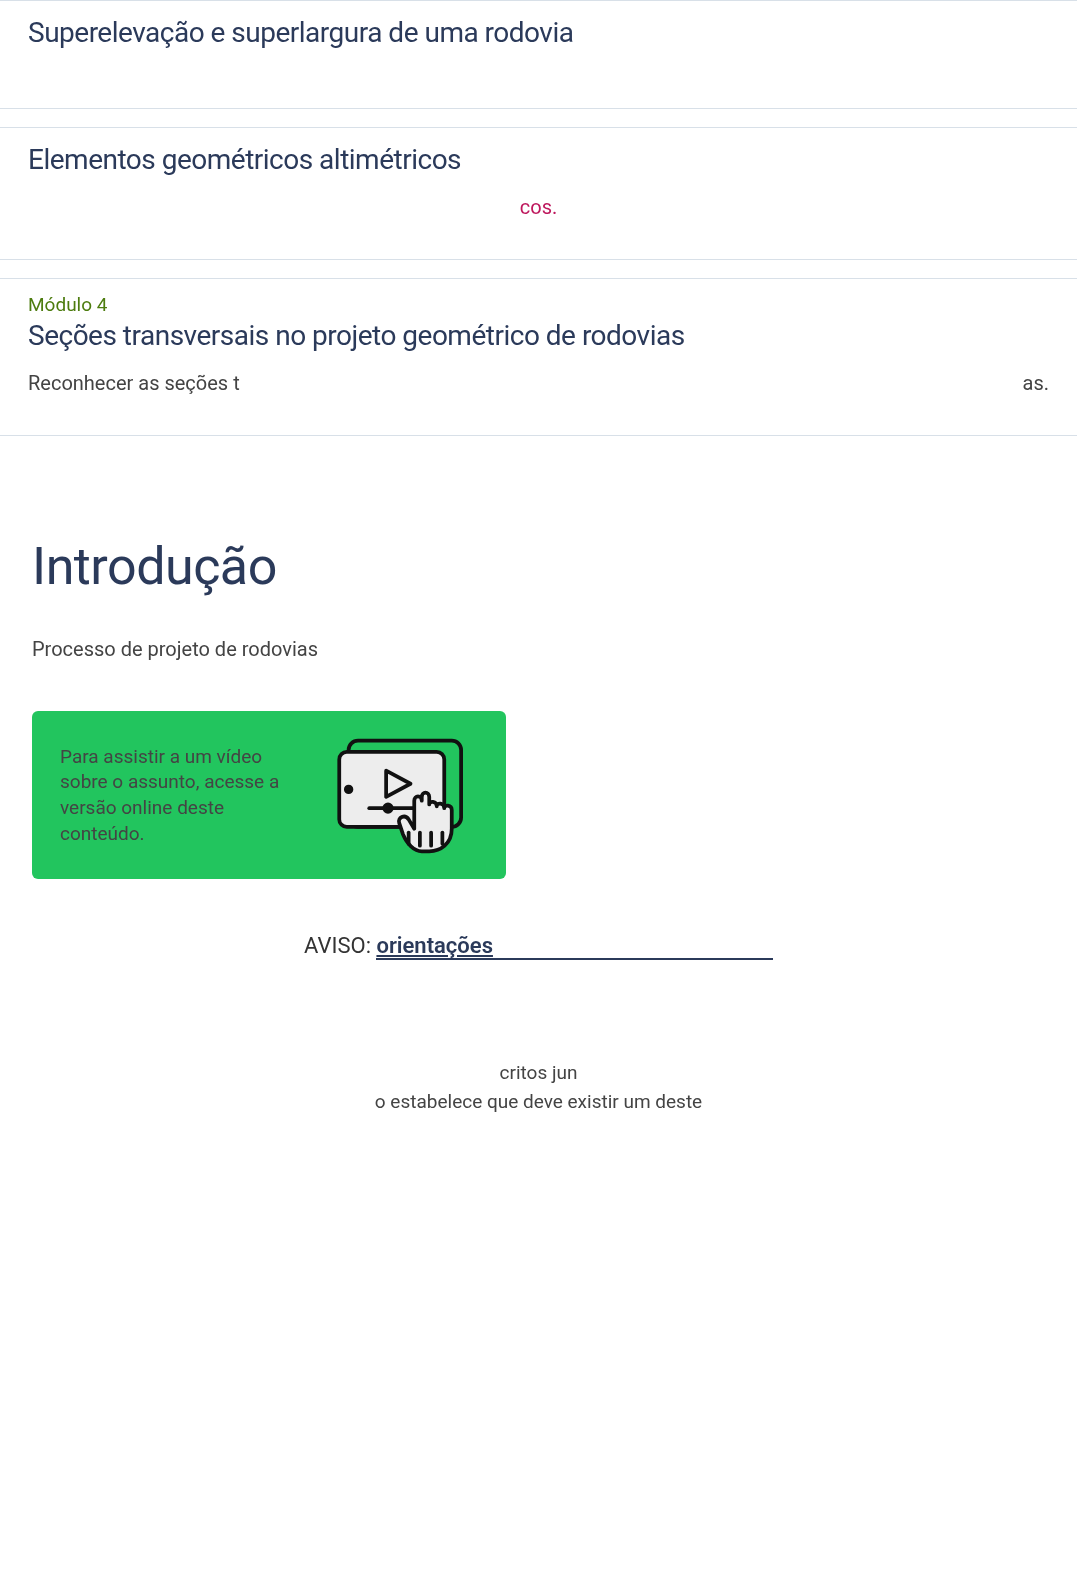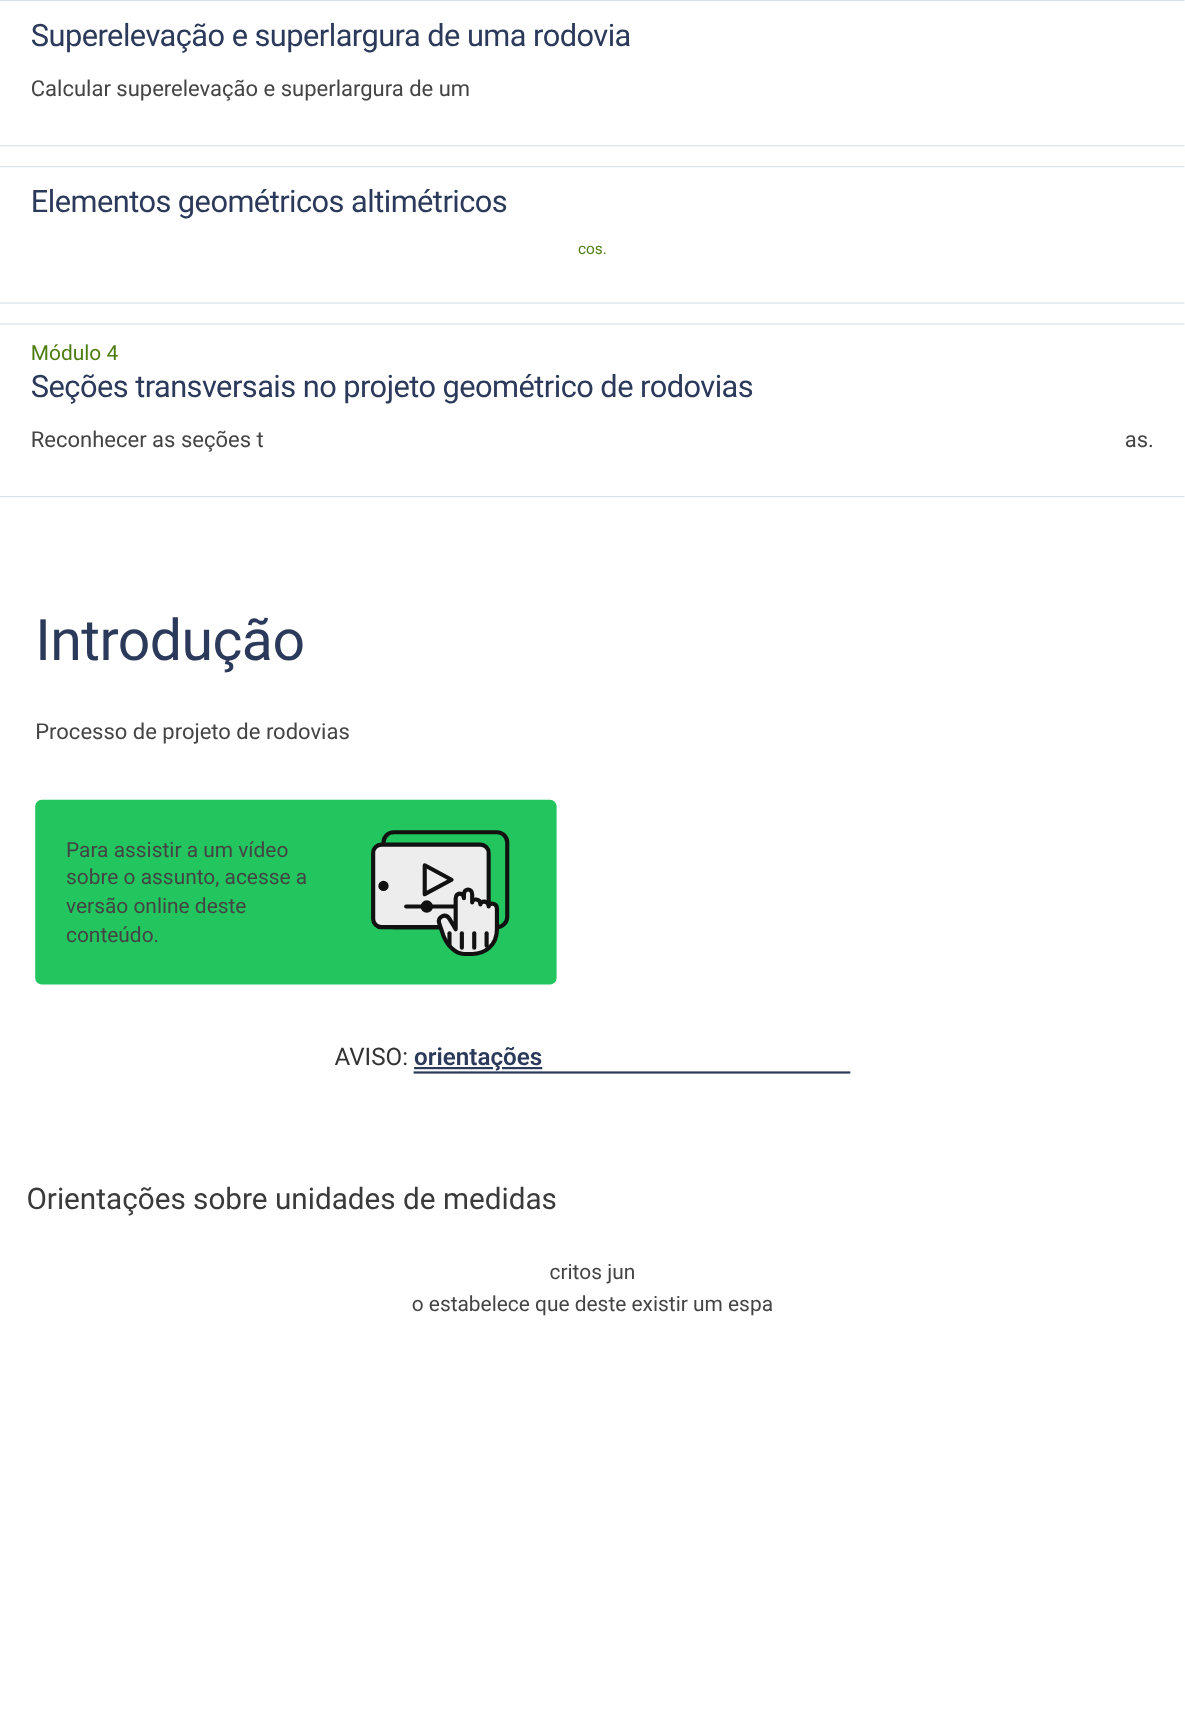--- a/index.html
+++ b/index.html
@@ -29,22 +29,22 @@
     margin-bottom: 18px;
     letter-spacing: -0.5px;
   }
   .module-desc {
     font-size: 20px;
     color: #444;
     display: flex;
     justify-content: space-between;
   }
   .module-desc-centered {
-    font-size: 14px;
-    color: #4d7c0f;
+    font-size: 20px;
+    color: #be185d;
     text-align: center;
     display: block;
   }
   .intro-section {
     padding: 0 32px;
     margin-top: 100px;
   }
   .intro-title {
     font-size: 52px;
     font-weight: 400;
@@ -106,24 +106,20 @@
     color: #444;
     text-align: center;
     line-height: 1.55;
   }
 </style>
 </head>
 <body>
 
 <div class="module-block">
   <h2 class="module-title">Superelevação e superlargura de uma rodovia</h2>
-  <div class="module-desc">
-    <span>Calcular superelevação e superlargura de um</span>
-    <span></span>
-  </div>
 </div>
 
 <div class="module-block">
   <h2 class="module-title">Elementos geométricos altimétricos</h2>
   <span class="module-desc-centered">cos.</span>
 </div>
 
 <div class="module-block last">
   <div class="module-label">Módulo 4</div>
   <h2 class="module-title">Seções transversais no projeto geométrico de rodovias</h2>
@@ -160,19 +156,18 @@
         <line x1="122" y1="116" x2="122" y2="104"></line>
       </svg>
     </div>
   </div>
 
   <div class="aviso-wrap">
     <span class="aviso-label">AVISO: </span><a href="#" class="aviso-link">orientações</a>
   </div>
 
   <div class="orient-section">
-    <h3 class="orient-title">Orientações sobre unidades de medidas</h3>
     <div class="orient-body">
       <div>critos jun</div>
-      <div>o estabelece que deste existir um espa</div>
+      <div>o estabelece que deve existir um deste</div>
     </div>
   </div>
 </div>
 
 </body></html>

